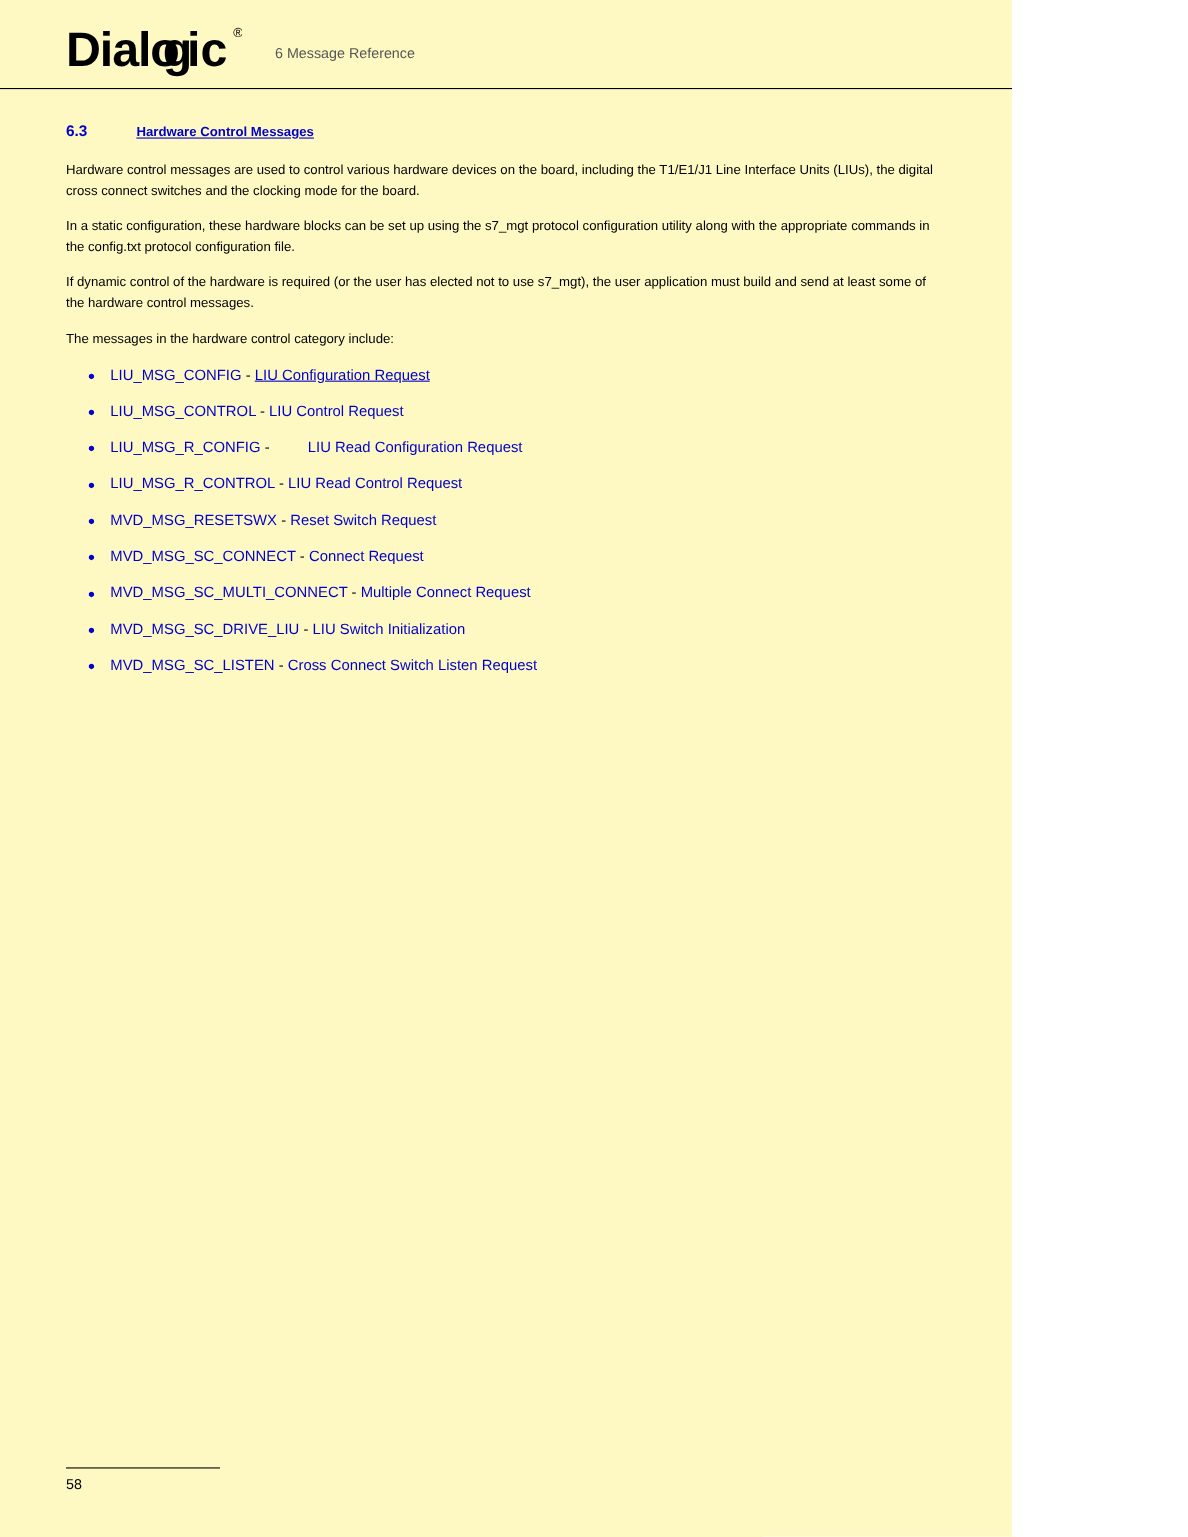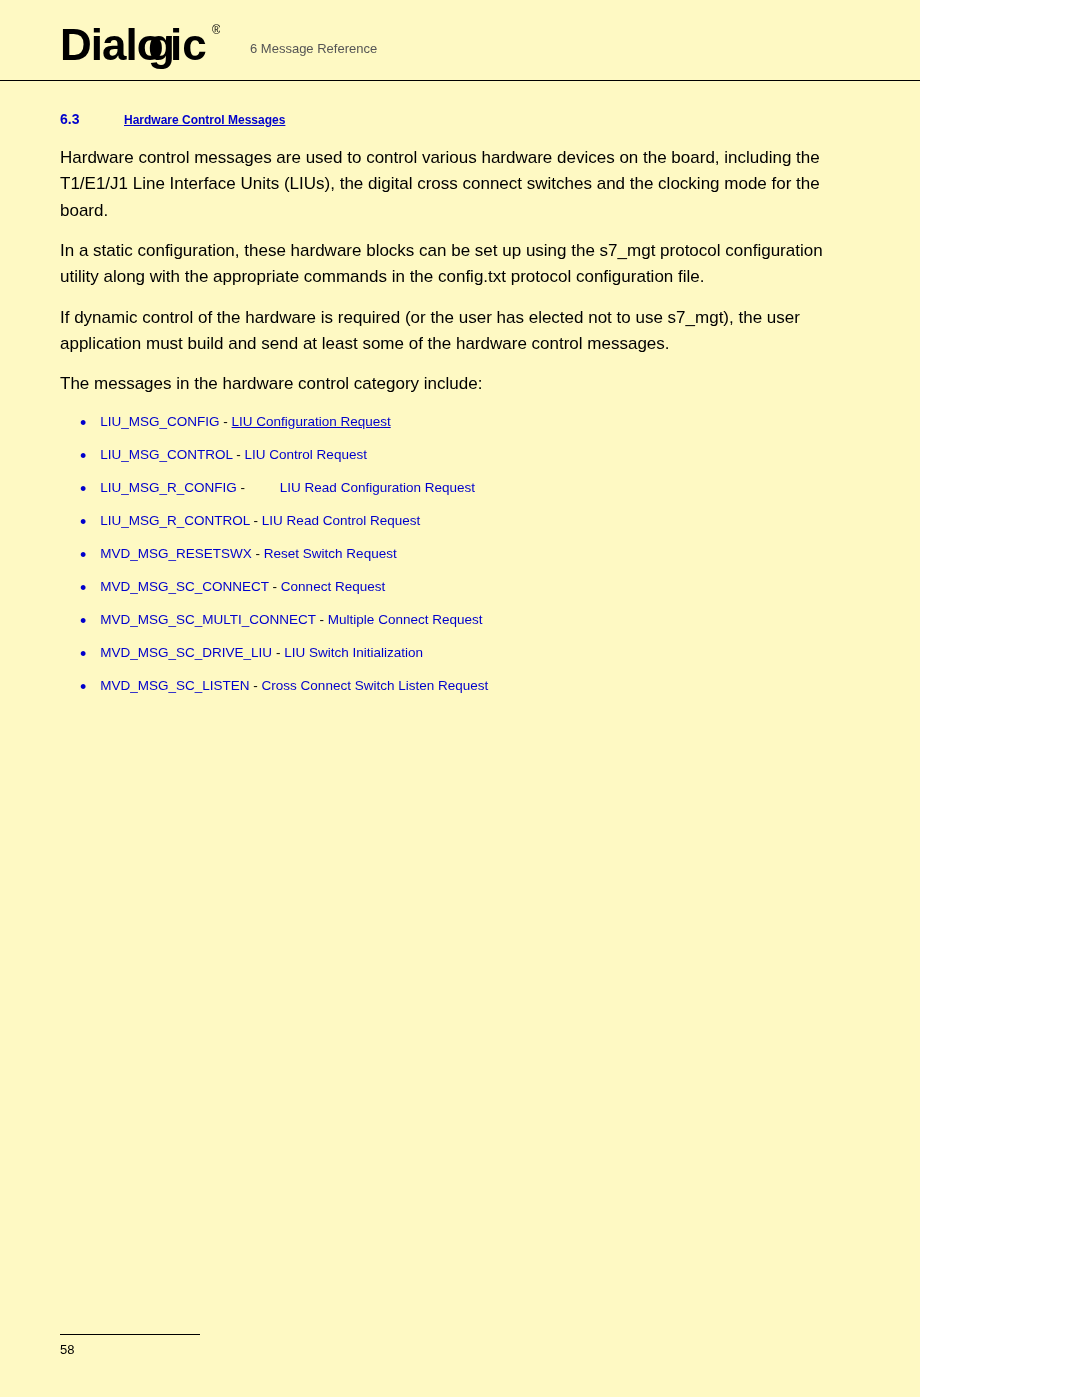--- a/index.html
+++ b/index.html
@@ -68,21 +68,21 @@
 
     .section-title {
       font-size: 12px;
       font-weight: bold;
       color: #0000cc;
       text-decoration: underline;
     }
 
     
     .body-text {
-      font-size: 17px;
+      font-size: 12px;
       color: #000000;
       line-height: 1.55;
       margin-bottom: 14px;
       margin-left: 0;
     }
 
     
     .bullet-list {
       list-style: none;
       margin: 14px 0 14px 20px;

